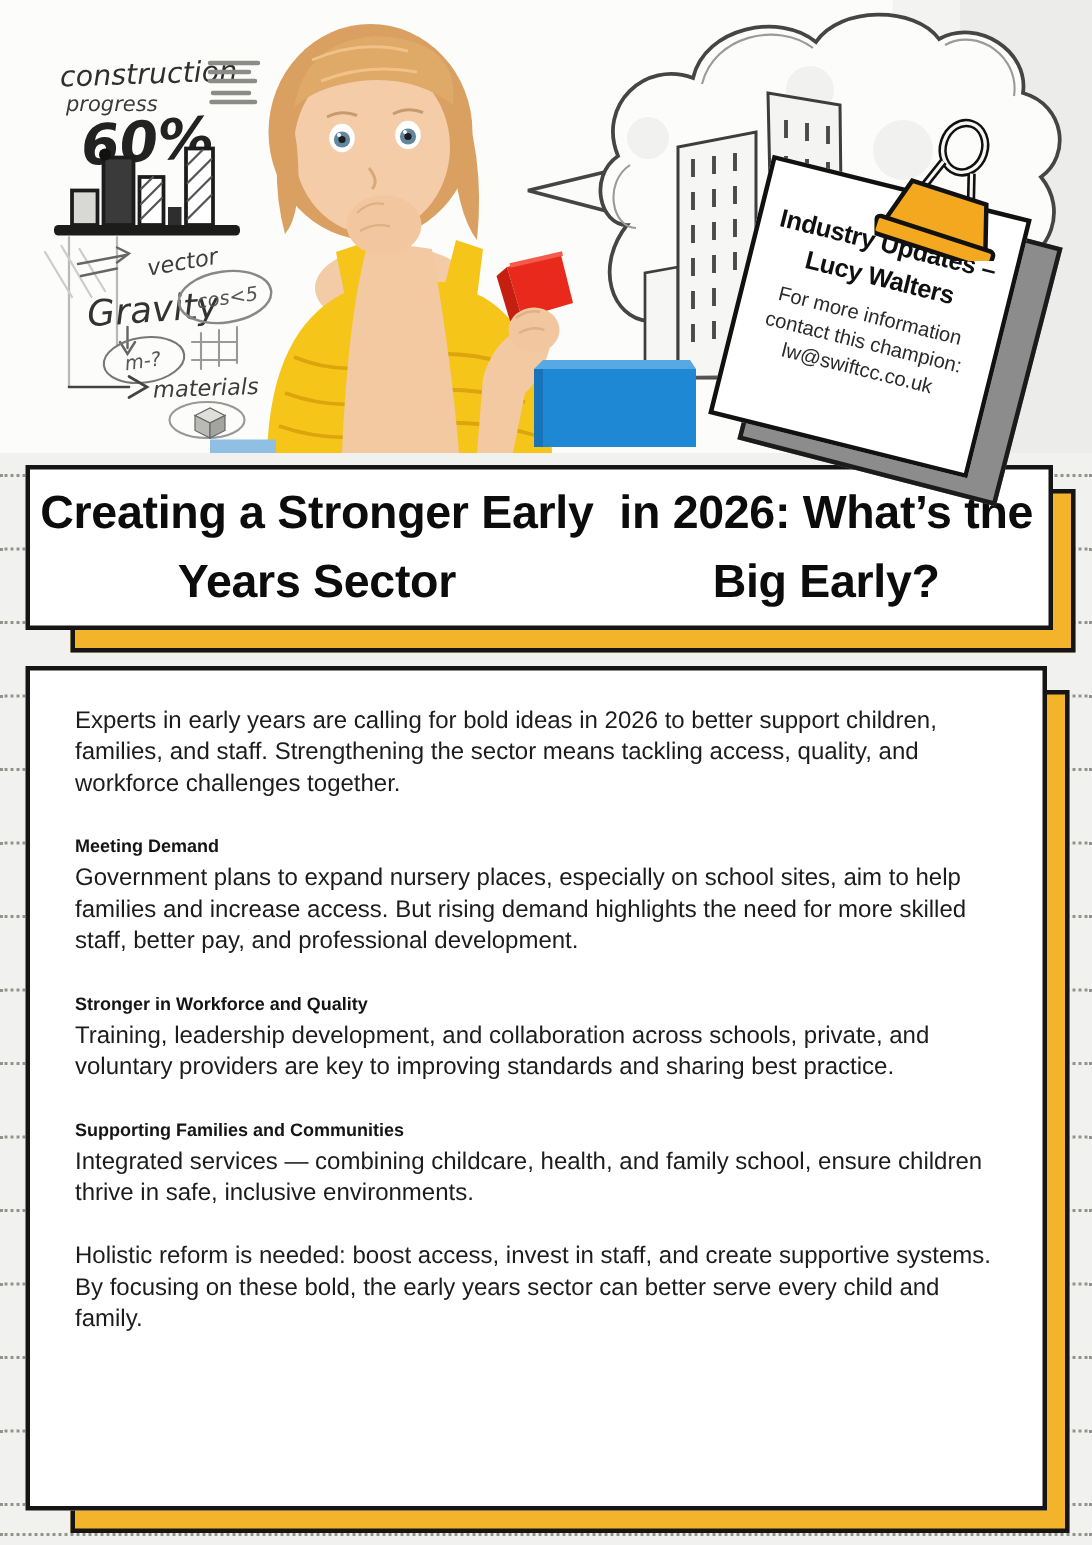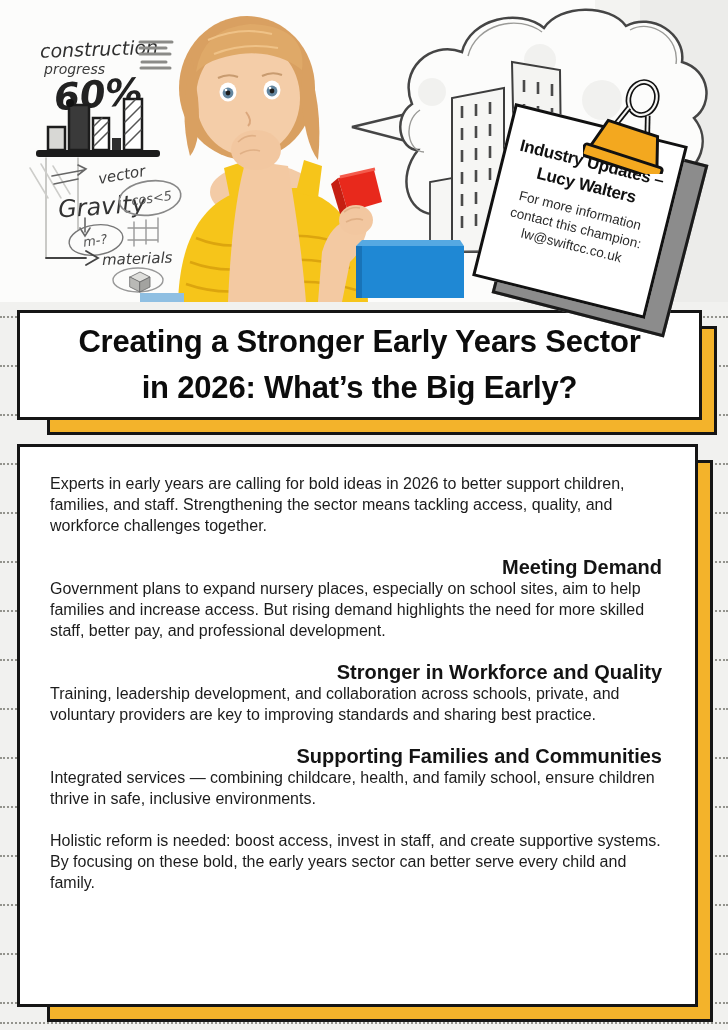--- a/index.html
+++ b/index.html
@@ -14,27 +14,27 @@
   
   .hero { position:absolute; top:0; left:0; width:728px; height:302px; z-index:1; }
 
   
   .boxwrap { position:absolute; z-index:2; }
   .offset-shadow { position:absolute; top:16px; left:30px; right:-15px; bottom:-15px;
                    background:#F3B32B; border:3px solid #151515; }
   .card { position:absolute; inset:0; background:#ffffff; border:3px solid #151515; }
 
   .title-wrap { left:17px; top:310px; width:685px; height:110px; }
-  .title-card-inner { height:100%; display:flex; flex-direction:column; justify-content:center; align-items:center; }
+  .title-card-inner { height:100%; display:flex; flex-direction:row; justify-content:center; align-items:center; }
   .title-line { font-size:31px; line-height:46px; font-weight:700; color:#0c0c0c; letter-spacing:-.2px; text-align:center; }
 
   .content-wrap { left:17px; top:444px; width:681px; height:563px; }
-  .article-text { padding:8px 33px 0 30px; font-size:16px; line-height:21px; color:#1c1c1c;margin-top:18px; }
+  .article-text { padding:23px 33px 0 30px; font-size:16px; line-height:21px; color:#1c1c1c; }
   .article-text p { margin:0 0 21px 0; }
-  .article-text h3 { font-size:20px; line-height:21px; font-weight:700; color:#141414; margin:0;text-align:right; }
+  .article-text h3 { font-size:12px; line-height:21px; font-weight:700; color:#141414; margin:0; }
 
   
   .note-shadow { position:absolute; left:511px; top:140px; width:178px; height:178px;
                  background:#8c8c8c; border:3px solid #1b1b1b; transform:rotate(14.5deg); z-index:3; }
   .note { position:absolute; left:491px; top:122px; width:178px; height:178px;
           background:#ffffff; border:3px solid #111; transform:rotate(14deg); z-index:4;
           text-align:center; padding-top:25px; }
   .note-title { font-size:17px; line-height:23px; font-weight:800; color:#101010; letter-spacing:-.3px; }
   .note-body { margin-top:6px; font-size:13.5px; line-height:18px; color:#2a2a2a; }
   .clip { position:absolute; left:583px; top:70px; width:102px; height:104px; z-index:5; }

